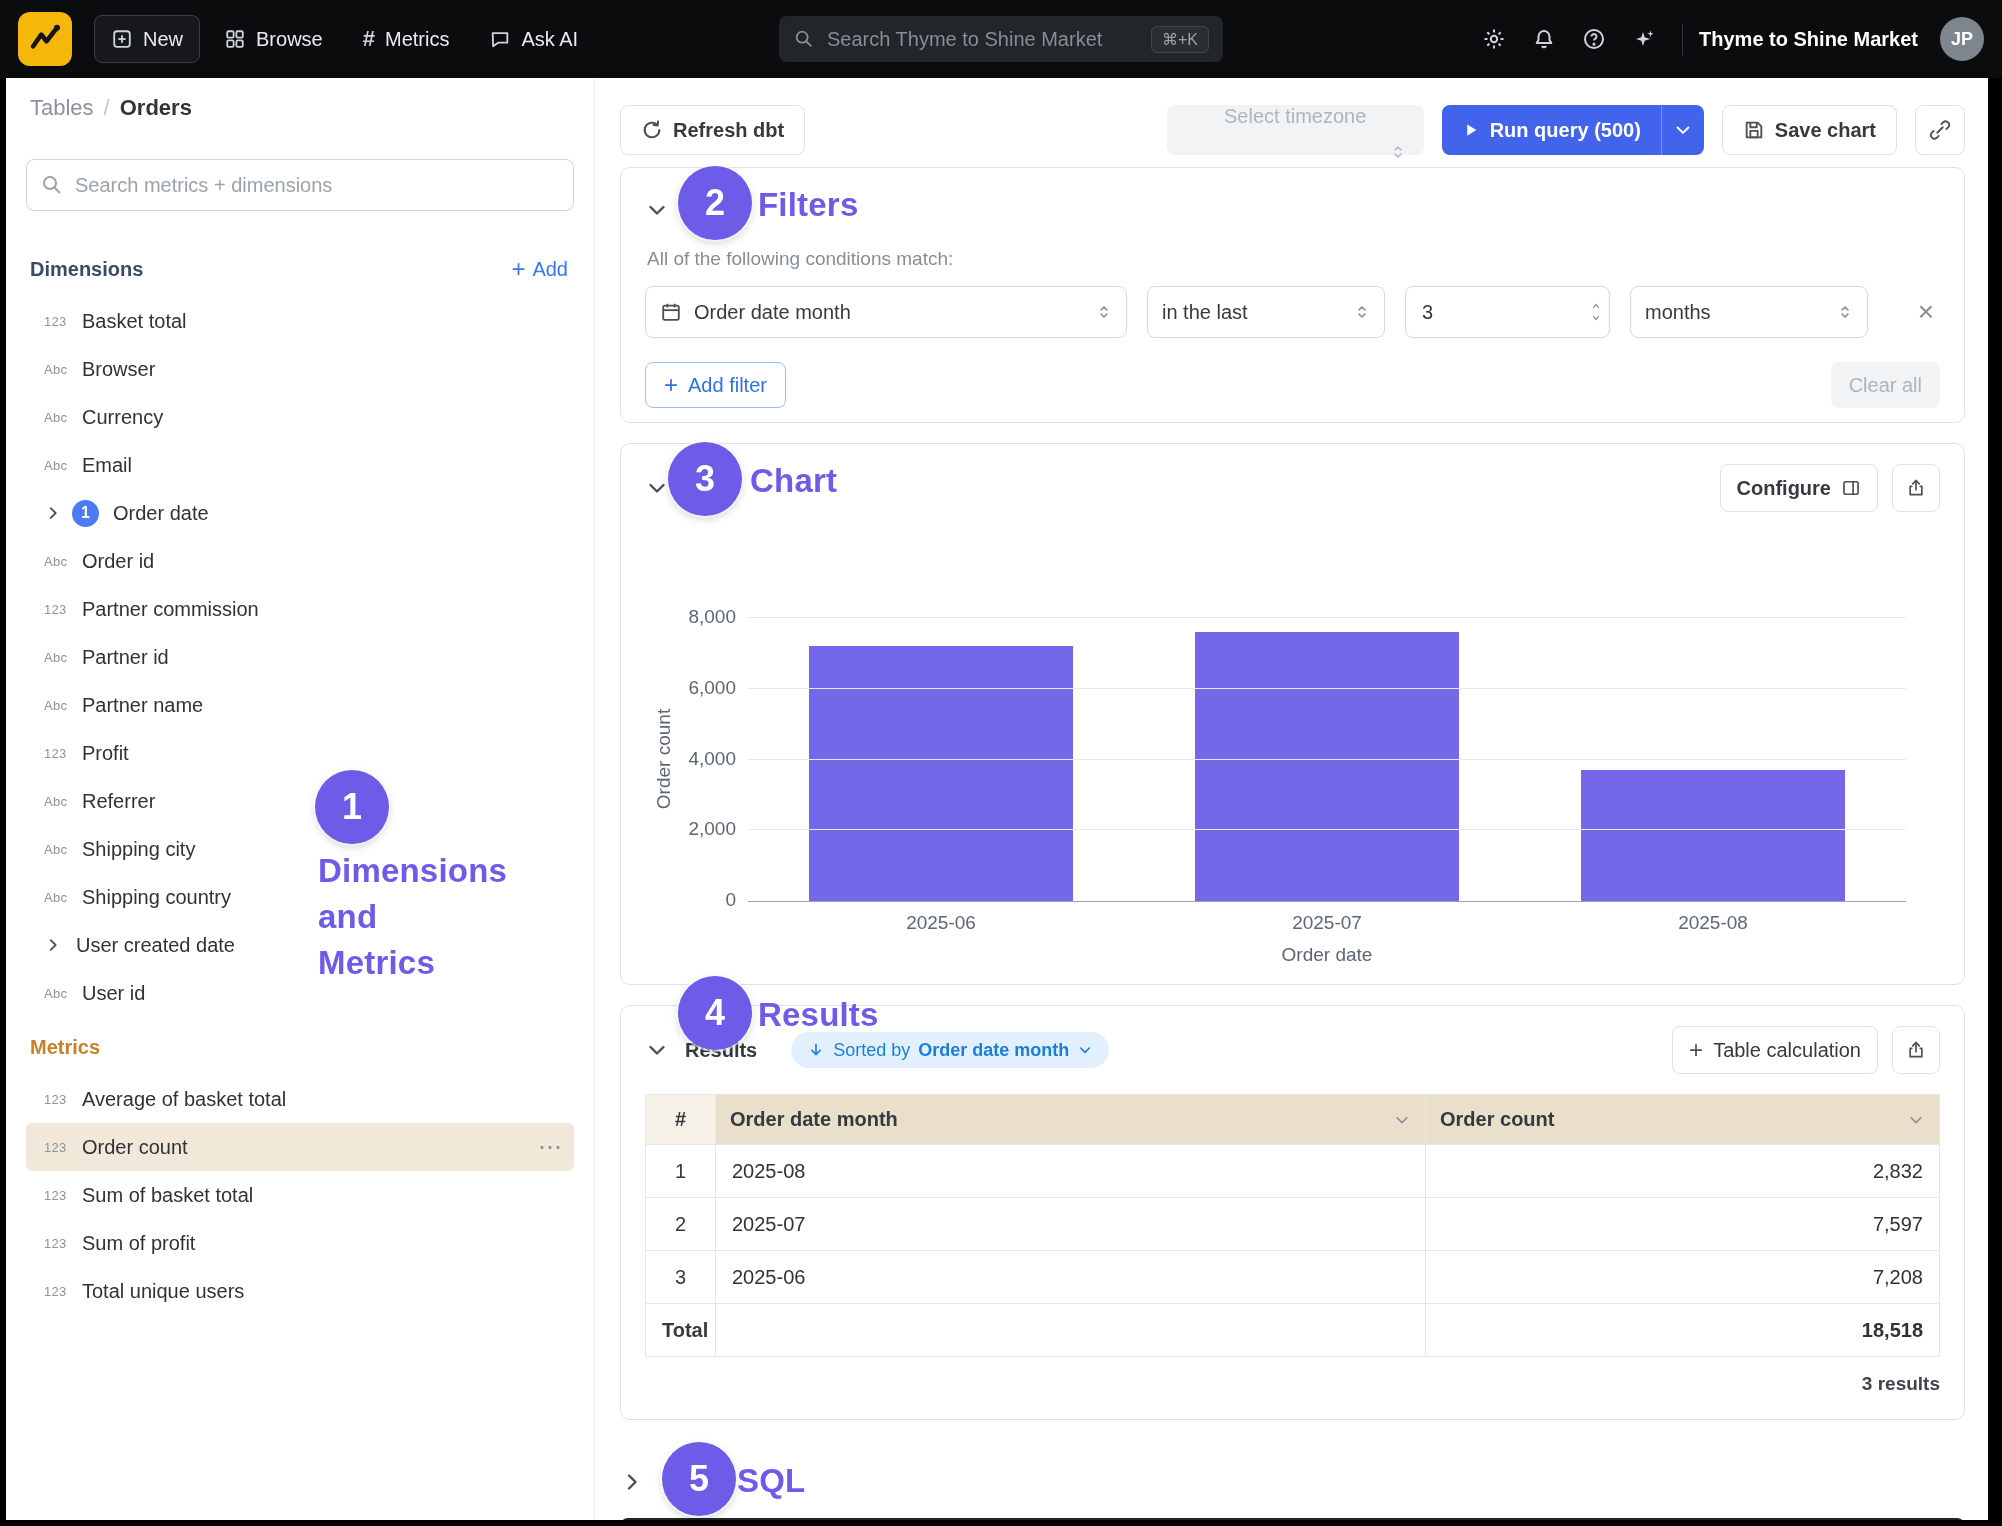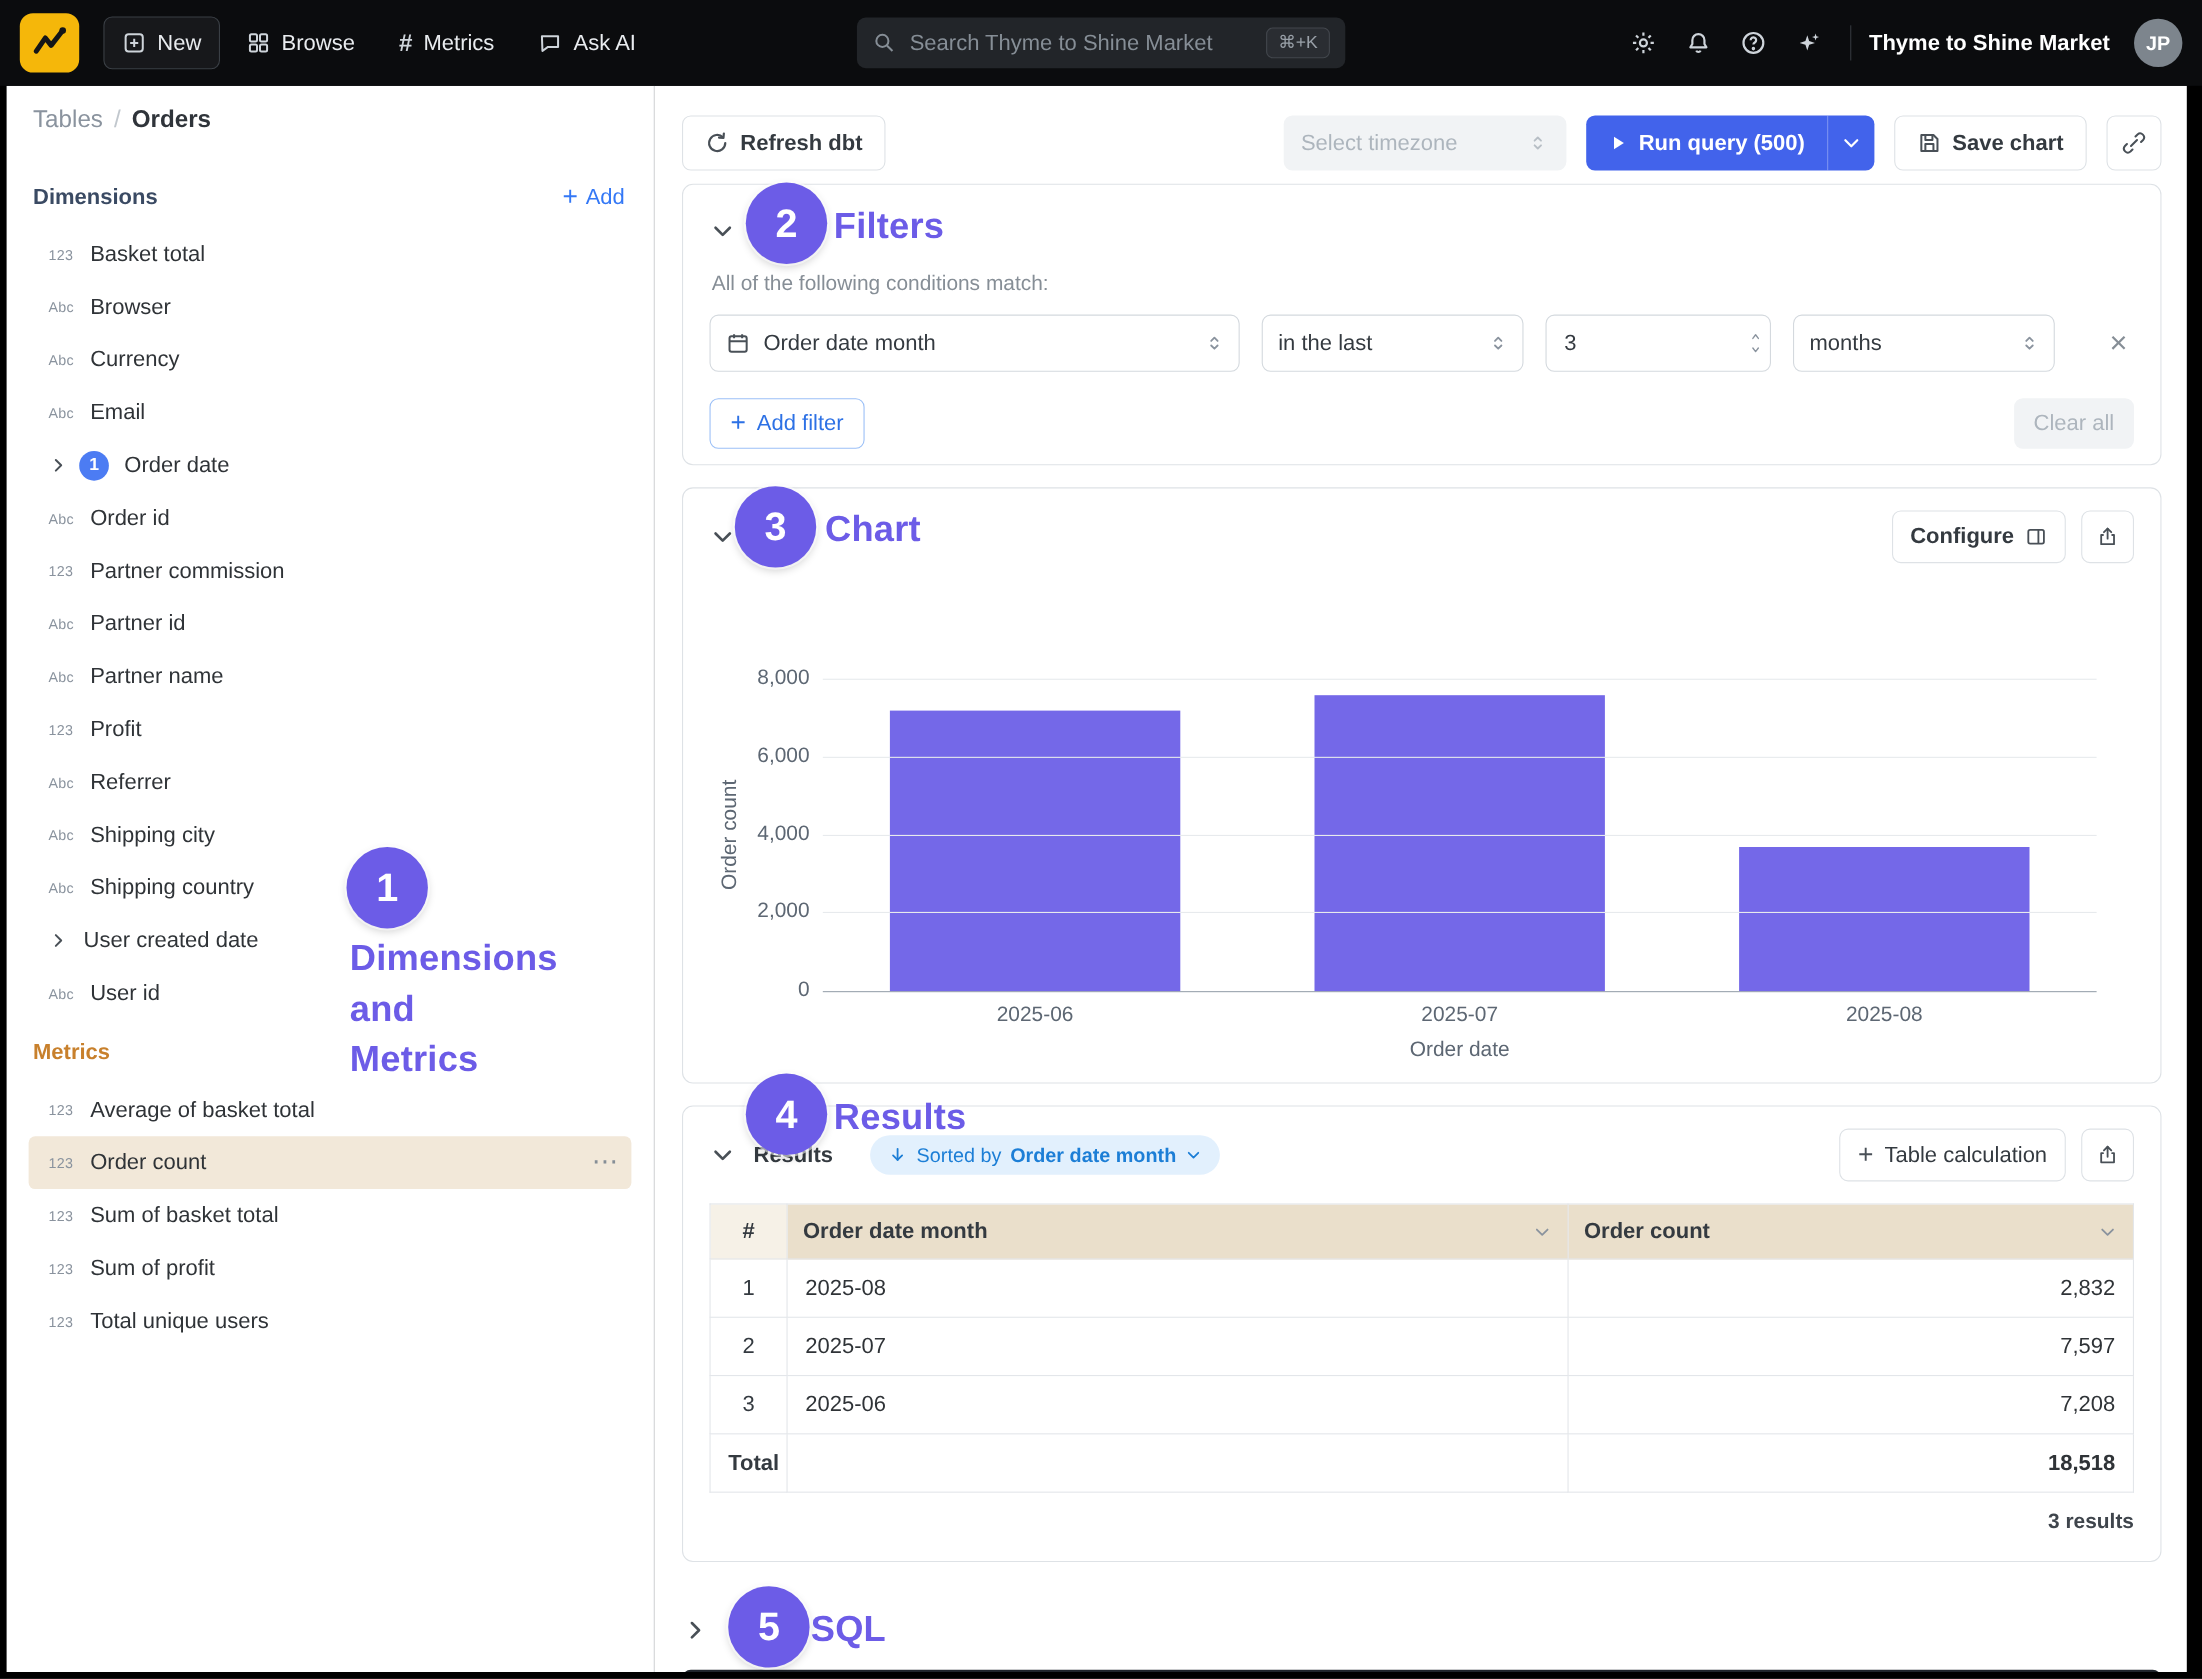--- a/index.html
+++ b/index.html
@@ -47,21 +47,21 @@
   .side-item .side-label{margin-left:14px;white-space:nowrap;}
   .side-item.selected{background:#F2E8D9;}
   .side-item .dots{margin-left:auto;color:#868e96;font-size:24px;line-height:10px;}
 
   
   .main{position:absolute;top:78px;left:595px;right:14px;bottom:6px;background:#fff;overflow:hidden;}
   .toolbar{display:flex;align-items:center;padding:27px 23px 0 25px;}
   .btn-light{display:flex;align-items:center;gap:10px;height:50px;padding:0 20px;background:#fff;border:1px solid #dee2e6;border-radius:8px;font-size:20px;font-weight:bold;color:#343a40;font-family:inherit;cursor:pointer;}
   .btn-light .ic{display:flex;color:#495057;}
   .right-cluster{margin-left:auto;display:flex;align-items:center;gap:18px;}
-  .tz-select{display:flex;align-items:center;gap:14px;height:50px;padding:0 16px;background:#f1f3f5;border-radius:8px;color:#adb5bd;font-size:20px;cursor:default;min-width:225px;}
+  .tz-select{display:flex;align-items:center;gap:14px;height:50px;padding:0 16px;background:#f1f3f5;border-radius:8px;color:#adb5bd;font-size:20px;cursor:default;min-width:225px;flex-direction:column;}
   .tz-select .caret{margin-left:auto;display:flex;color:#b7bec5;}
   .run-split{display:flex;align-items:stretch;height:50px;border-radius:8px;overflow:hidden;background:#4263EB;cursor:pointer;}
   .run-main{display:flex;align-items:center;gap:10px;padding:0 20px;color:#fff;font-size:20px;font-weight:bold;}
   .run-main .ic{display:flex;color:#fff;}
   .run-divider{width:1px;background:rgba(255,255,255,0.3);}
   .run-caret{width:42px;display:flex;align-items:center;justify-content:center;color:#fff;}
   .sq-btn{width:50px;height:50px;display:flex;align-items:center;justify-content:center;background:#fff;border:1px solid #dee2e6;border-radius:8px;color:#495057;cursor:pointer;}
 
   .card{margin:0 23px 0 25px;border:1px solid #dee2e6;border-radius:10px;box-sizing:border-box;background:#fff;}
   .filters-card{margin-top:12px;height:256px;padding:20px 24px;}
@@ -228,20 +228,27 @@
       <span class="org-name">Thyme to Shine Market</span>
       <div class="avatar">JP</div>
     </div>
   </header>
 
   <aside class="sidebar">
     <div class="breadcrumb">
       <span class="crumb-tables">Tables</span>
       <span class="crumb-sep">/</span>
       <span class="crumb-current">Orders</span>
+    </div>
+    <div class="side-search">
+      <span class="sicon"><svg viewBox="0 0 24 24" width="24" height="24" fill="none" stroke="currentColor" stroke-width="2">
+            <circle cx="10" cy="10" r="6"></circle>
+            <line x1="14.5" y1="14.5" x2="20" y2="20"></line>
+          </svg></span>
+      <input type="text" placeholder="Search metrics + dimensions" style="">
     </div>
     <div class="group-header">
       <span class="group-title">Dimensions</span>
       <span class="add-link">
         <span class="plus">+</span>
         <span>Add</span>
       </span>
     </div>
     <div class="side-list">
         <div class="side-item">

